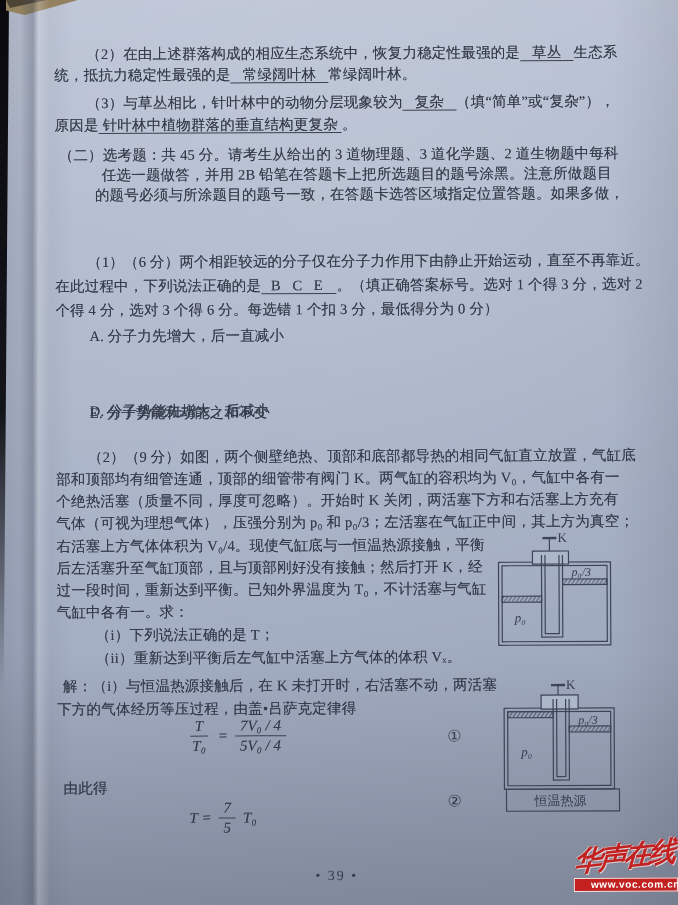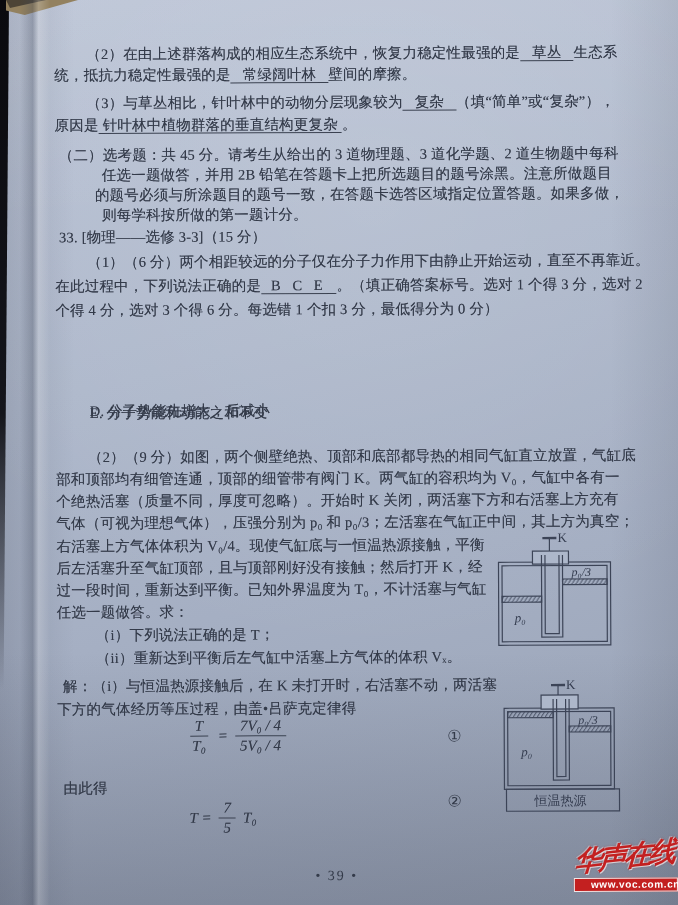--- a/index.html
+++ b/index.html
@@ -51,45 +51,44 @@
 
   <div class="layer vignette"></div>
   <div class="layer strip-black"></div>
   <div class="layer corner-tri"></div>
   <div class="layer corner-tri2"></div>
   <div class="layer crease"></div>
 
   <div class="content">
 
     <div class="ln" style="top:44px;left:88px"><span>（2）在由上述群落构成的相应生态系统中，恢复力稳定性最强的是</span><span class="ans">草丛</span><span>生态系</span></div>
-    <div class="ln" style="top:65px;left:56px"><span>统，抵抗力稳定性最强的是</span><span class="ans">常绿阔叶林</span><span>壁间的摩擦。</span></div>
+    <div class="ln" style="top:65px;left:56px"><span>统，抵抗力稳定性最强的是</span><span class="ans">常绿阔叶林</span><span>常绿阔叶林。</span></div>
     <div class="ln" style="top:93px;left:88px"><span>（3）与草丛相比，针叶林中的动物分层现象较为</span><span class="ans">复杂</span><span>（填“简单”或“复杂”），</span></div>
     <div class="ln" style="top:115px;left:56px"><span>原因是</span><span class="ans-tight">针叶林中植物群落的垂直结构更复杂</span><span>。</span></div>
 
     <div class="ln" style="top:145px;left:60px">（二）选考题：共 45 分。请考生从给出的 3 道物理题、3 道化学题、2 道生物题中每科</div>
     <div class="ln" style="top:165px;left:103px">任选一题做答，并用 2B 铅笔在答题卡上把所选题目的题号涂黑。注意所做题目</div>
     <div class="ln" style="top:185px;left:96px">的题号必须与所涂题目的题号一致，在答题卡选答区域指定位置答题。如果多做，</div>
-    <div class="ln" style="top:205px;left:103px">则每学科按所做的第一题计分。</div>
 
-    <div class="ln" style="top:227px;left:60px">33. [物理——选修 3-3]（15 分）</div>
     <div class="ln" style="top:252px;left:88px">（1）（6 分）两个相距较远的分子仅在分子力作用下由静止开始运动，直至不再靠近。</div>
     <div class="ln" style="top:276px;left:56px"><span>在此过程中，下列说法正确的是</span><span class="ans-wide">B C E</span><span>。（填正确答案标号。选对 1 个得 3 分，选对 2</span></div>
     <div class="ln" style="top:300px;left:56px">个得 4 分，选对 3 个得 6 分。每选错 1 个扣 3 分，最低得分为 0 分）</div>
 
+    <div class="ln" style="top:326px;left:90px">A. 分子力先增大，后一直减小</div>
     <div class="ln" style="top:401px;left:90px">D. 分子势能先增大，后减小</div>
     <div class="ln" style="top:403px;left:90px">E. 分子势能和动能之和不变</div>
 
     <div class="ln" style="top:447px;left:88px">（2）（9 分）如图，两个侧壁绝热、顶部和底部都导热的相同气缸直立放置，气缸底</div>
     <div class="ln" style="top:469px;left:56px">部和顶部均有细管连通，顶部的细管带有阀门 K。两气缸的容积均为 V₀，气缸中各有一</div>
     <div class="ln" style="top:491px;left:56px">个绝热活塞（质量不同，厚度可忽略）。开始时 K 关闭，两活塞下方和右活塞上方充有</div>
     <div class="ln" style="top:513px;left:56px">气体（可视为理想气体），压强分别为 p₀ 和 p₀/3；左活塞在气缸正中间，其上方为真空；</div>
     <div class="ln" style="top:536px;left:56px">右活塞上方气体体积为 V₀/4。现使气缸底与一恒温热源接触，平衡</div>
     <div class="ln" style="top:558px;left:56px">后左活塞升至气缸顶部，且与顶部刚好没有接触；然后打开 K，经</div>
     <div class="ln" style="top:580px;left:56px">过一段时间，重新达到平衡。已知外界温度为 T₀，不计活塞与气缸</div>
-    <div class="ln" style="top:602px;left:56px">任选一题做答。求：</div>
+    <div class="ln" style="top:602px;left:56px">气缸中各有一。求：</div>
     <div class="ln" style="top:625px;left:95px">（i）下列说法正确的是 T；</div>
     <div class="ln" style="top:648px;left:95px">（ii）重新达到平衡后左气缸中活塞上方气体的体积 Vₓ。</div>
 
     <div class="ln" style="top:676px;left:62px">解：（i）与恒温热源接触后，在 K 未打开时，右活塞不动，两活塞</div>
     <div class="ln" style="top:699px;left:56px">下方的气体经历等压过程，由盖•吕萨克定律得</div>
 
     <div class="eq" style="top:716px;left:186px">
       <span class="frac">
           <span class="fnum">T</span>
           <span class="fden">T₀</span>

